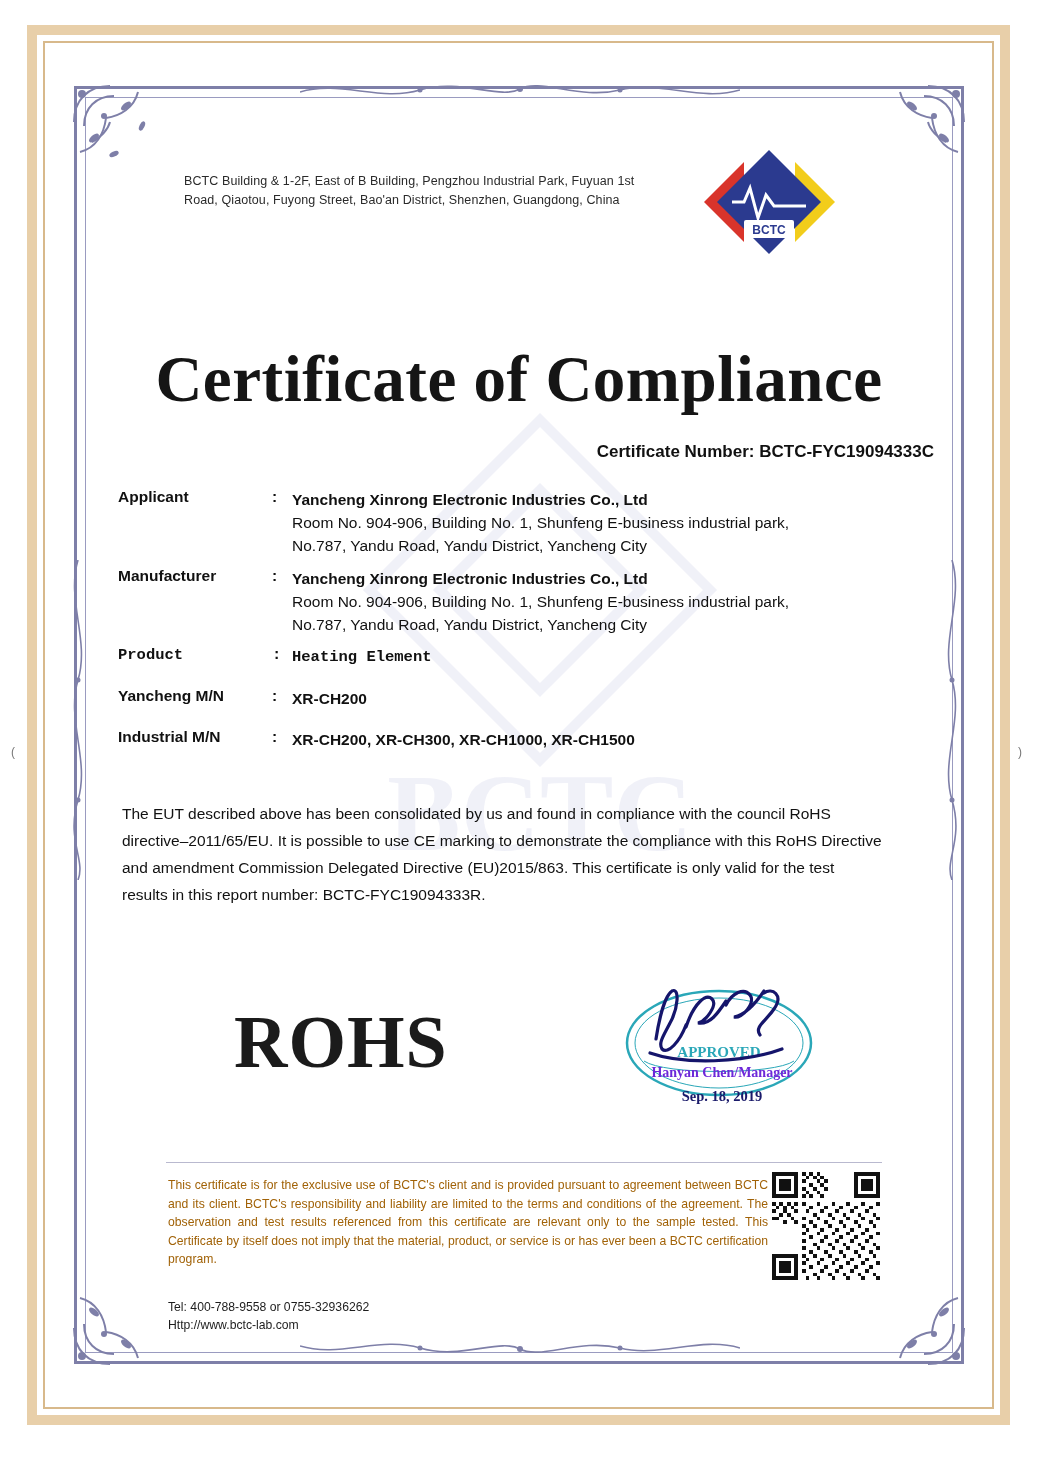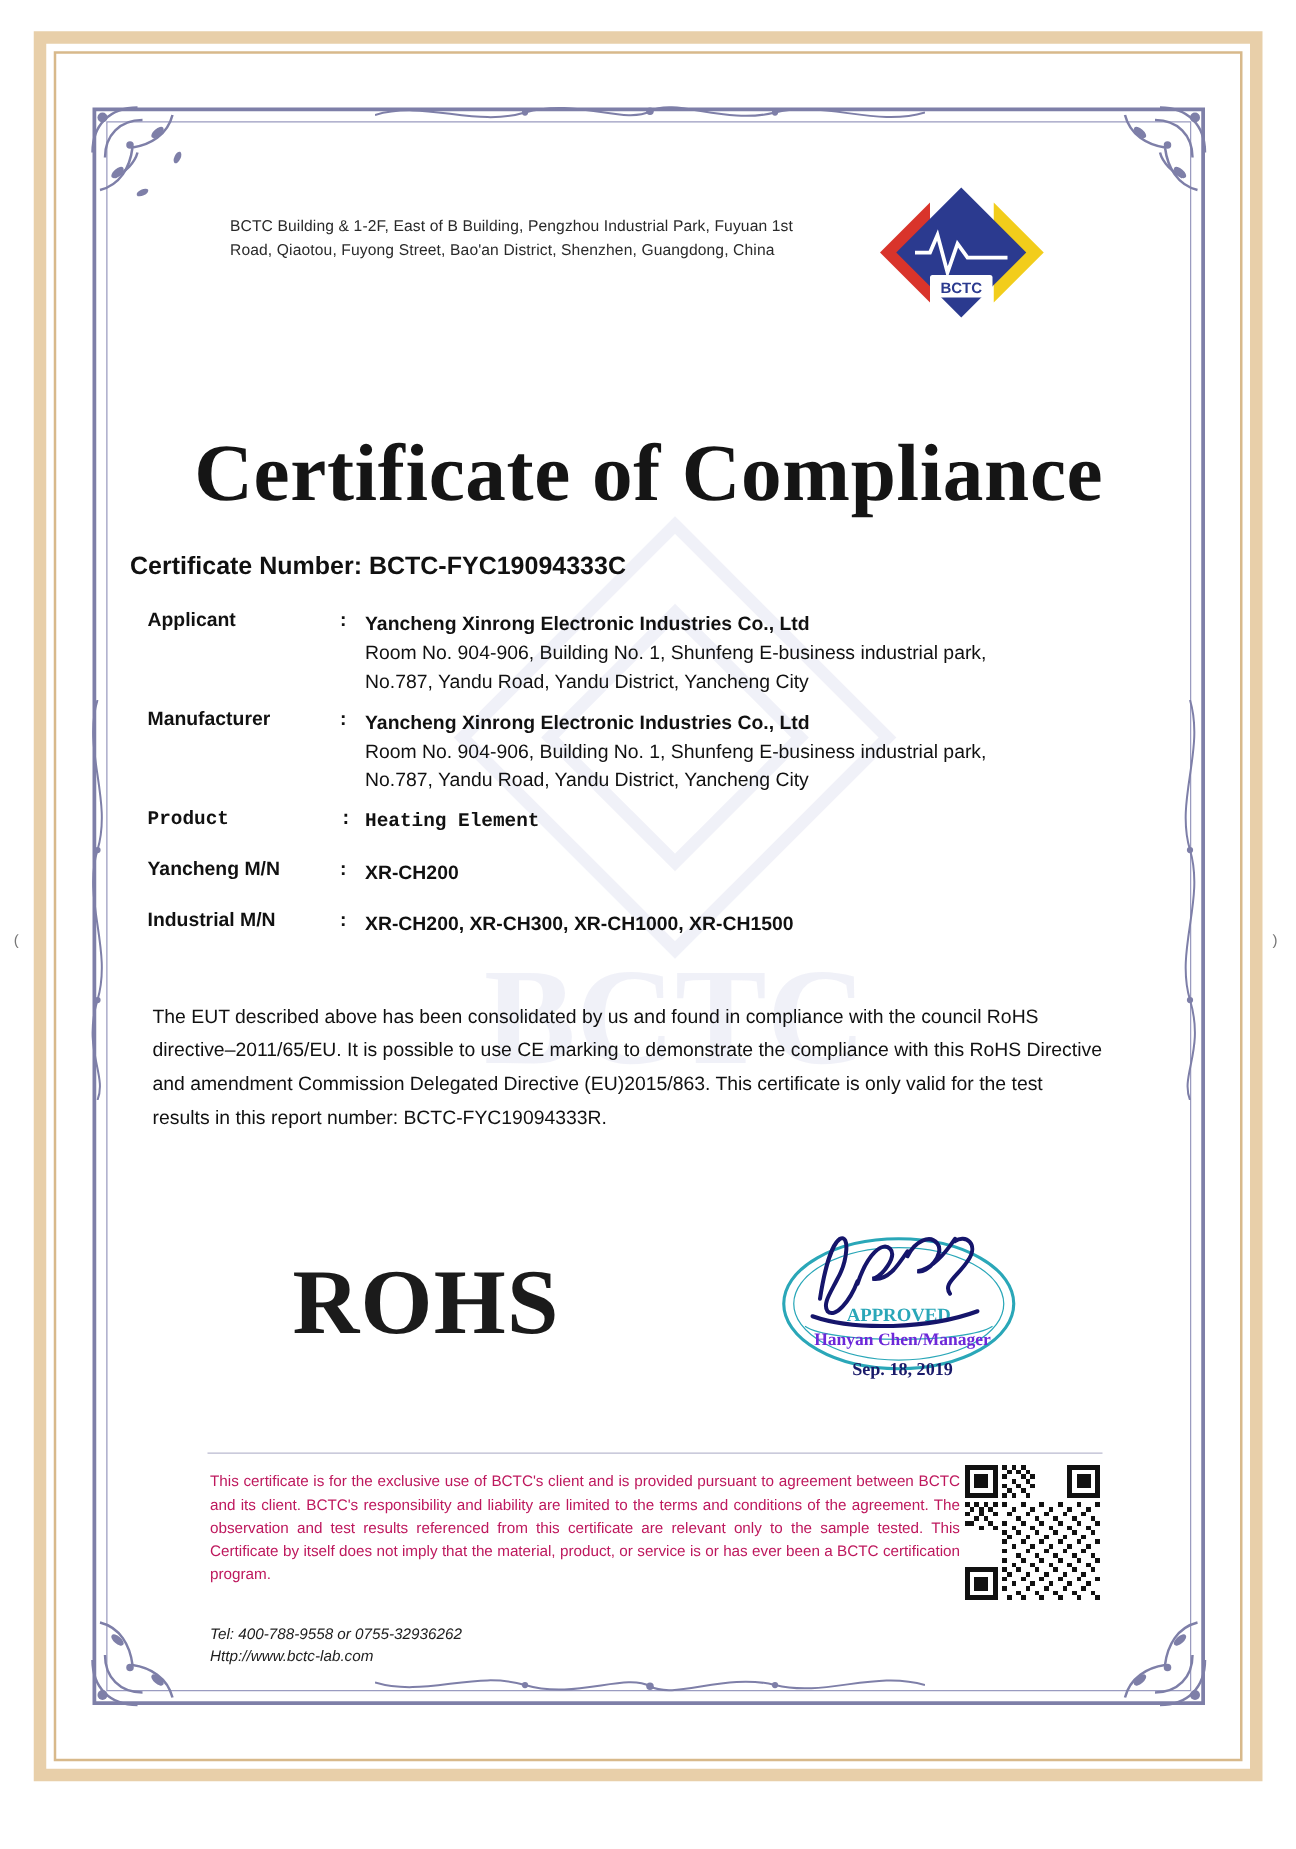--- a/index.html
+++ b/index.html
@@ -122,22 +122,22 @@
     font-size: 65px;
     color: #151515;
     letter-spacing: 0.5px;
   }
 
   .cert-no {
     position: absolute;
     left: 0;
     top: 332px;
     width: 830px;
-    text-align: left;
-    font-size: 20px;
+    text-align: right;
+    font-size: 17px;
     font-weight: bold;
     color: #111;
   }
 
   .rows {
     position: absolute;
     left: 14px;
     top: 378px;
     width: 810px;
   }
@@ -232,32 +232,31 @@
     background: #b9b9cf;
   }
 
   .fineprint {
     position: absolute;
     left: 64px;
     top: 1066px;
     width: 600px;
     font-size: 12.2px;
     line-height: 18.5px;
-    color: #be185d;
+    color: #a16207;
     text-align: justify;
   }
   .contact {
     position: absolute;
     left: 64px;
     top: 1188px;
     width: 420px;
     font-size: 12.2px;
     line-height: 18px;
     color: #1d1d1d;
-    font-style: italic;
   }
   .qr {
     position: absolute;
     left: 668px;
     top: 1062px;
     width: 108px;
     height: 108px;
   }
   .tick {
     position: absolute;

